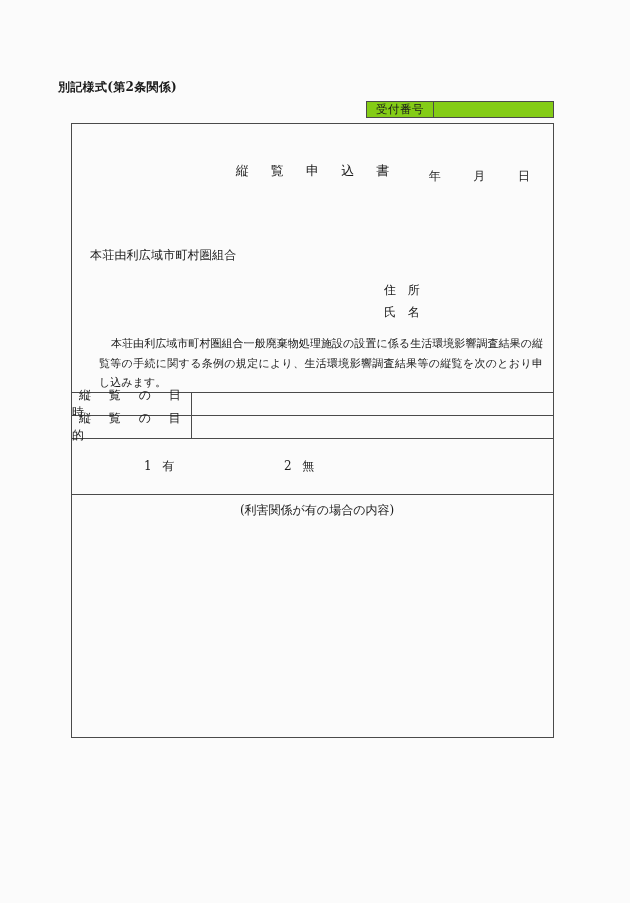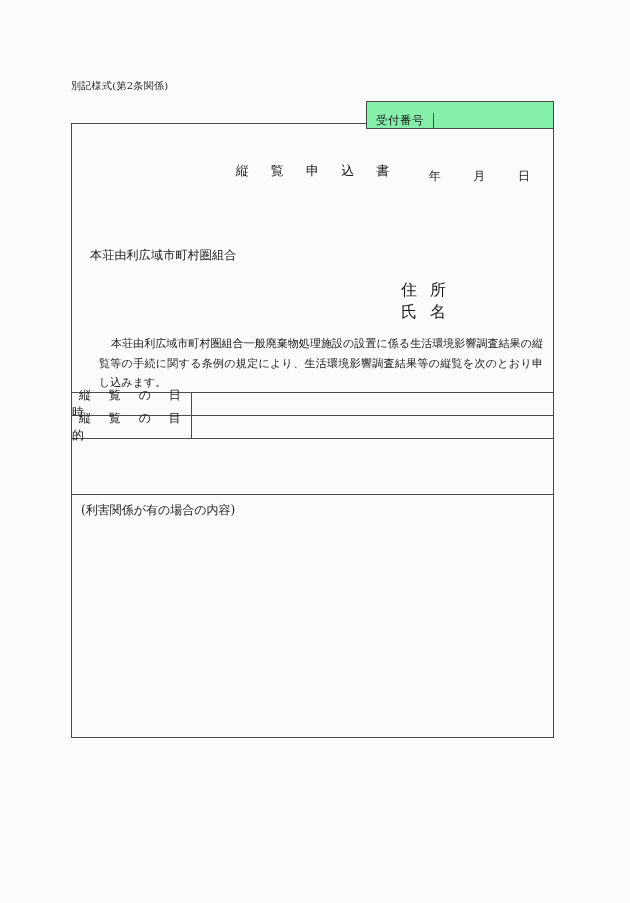--- a/index.html
+++ b/index.html
@@ -17,39 +17,40 @@
   }
 
   .page {
     position: absolute;
     inset: 0;
   }
 
   
   .form-code {
     position: absolute;
-    left: 71px;
+    left: 58px;
     top: 79px;
-    font-size: 10px;
+    font-size: 12px;
     letter-spacing: 0.3px;
     white-space: nowrap;
+    font-weight: bold;
   }
 
   
   .receipt-box {
     position: absolute;
     left: 366px;
     top: 101px;
     width: 188px;
-    height: 28px;
+    height: 17px;
     border: 1px solid #4a4a4a;
     box-sizing: border-box;
     display: flex;
-    align-items: flex-end;
-    background: #86efac;
+    align-items: center;
+    background: #84cc16;
     z-index: 3;
   }
   .receipt-label {
     width: 66px;
     border-right: 1px solid #4a4a4a;
     display: flex;
     align-items: center;
     justify-content: center;
     font-size: 11.5px;
     letter-spacing: 0.5px;
@@ -121,23 +122,22 @@
   }
   .addressee .mgr-row .dono {
     display: inline-block;
     margin-left: 78px;
   }
 
   .applicant {
     position: absolute;
     left: 312px;
     top: 155px;
-    font-size: 16px;
+    font-size: 12px;
     line-height: 22px;
-    margin-left: 17px;
   }
   .applicant span {
     display: block;
     letter-spacing: 4px;
   }
 
   .body-text {
     position: absolute;
     left: 27px;
     right: 10px;
@@ -207,20 +207,21 @@
   .opt-yes { left: 72px; }
   .opt-no  { left: 212px; }
   .opt .num { margin-right: 10px; }
 
   .row-detail {
     border-top: 1px solid #4a4a4a;
     height: 242px;
     box-sizing: border-box;
     padding: 7px 0 0 9px;
     font-size: 12px;
+    text-align: center;
   }
 </style>
 </head>
 <body>
 
 <div class="page">
 
   <div class="form-code">別記様式(第2条関係)</div>
 
   <div class="receipt-box">
@@ -261,20 +262,28 @@
       <div class="cell-label">縦 覧 の 日 時</div>
       <div class="cell-value"></div>
     </div>
 
     <div class="row row-purpose">
       <div class="cell-label">縦 覧 の 目 的</div>
       <div class="cell-value"></div>
     </div>
 
     <div class="row row-interest">
+      <div class="cell-value">
+        <span class="opt opt-yes">
+          <span class="num">1</span><span>有</span>
+        </span>
+        <span class="opt opt-no">
+          <span class="num">2</span><span>無</span>
+        </span>
+      </div>
     </div>
 
     <div class="row-detail">
       <div>(利害関係が有の場合の内容)</div>
     </div>
 
   </div>
 
 </div>
 

